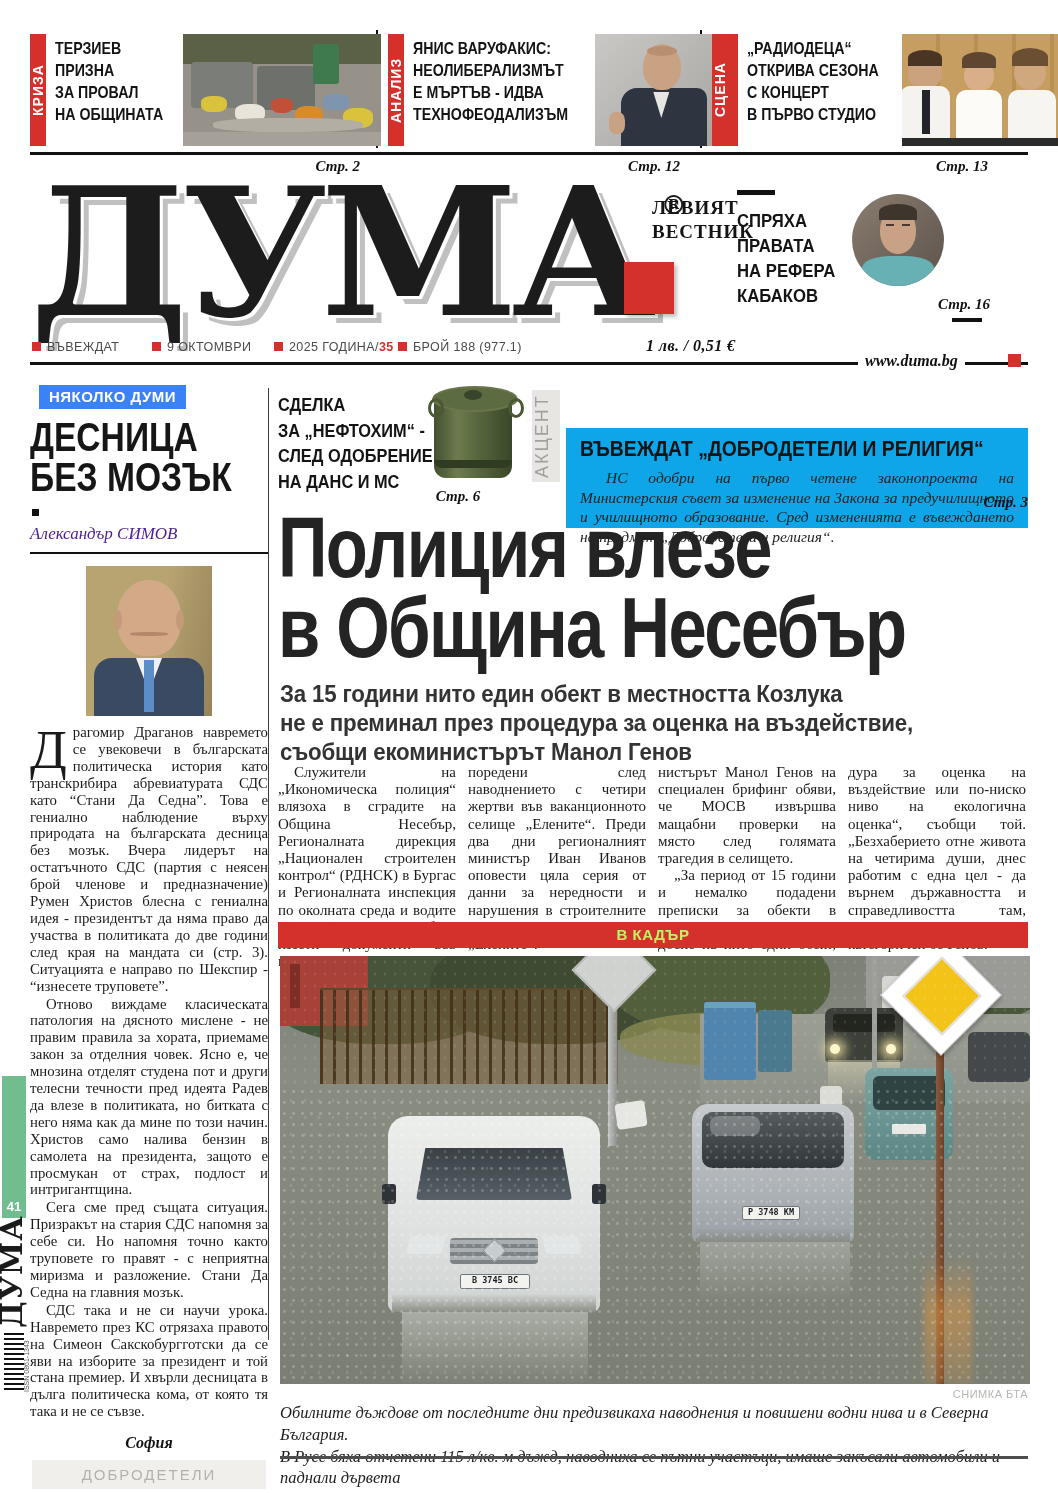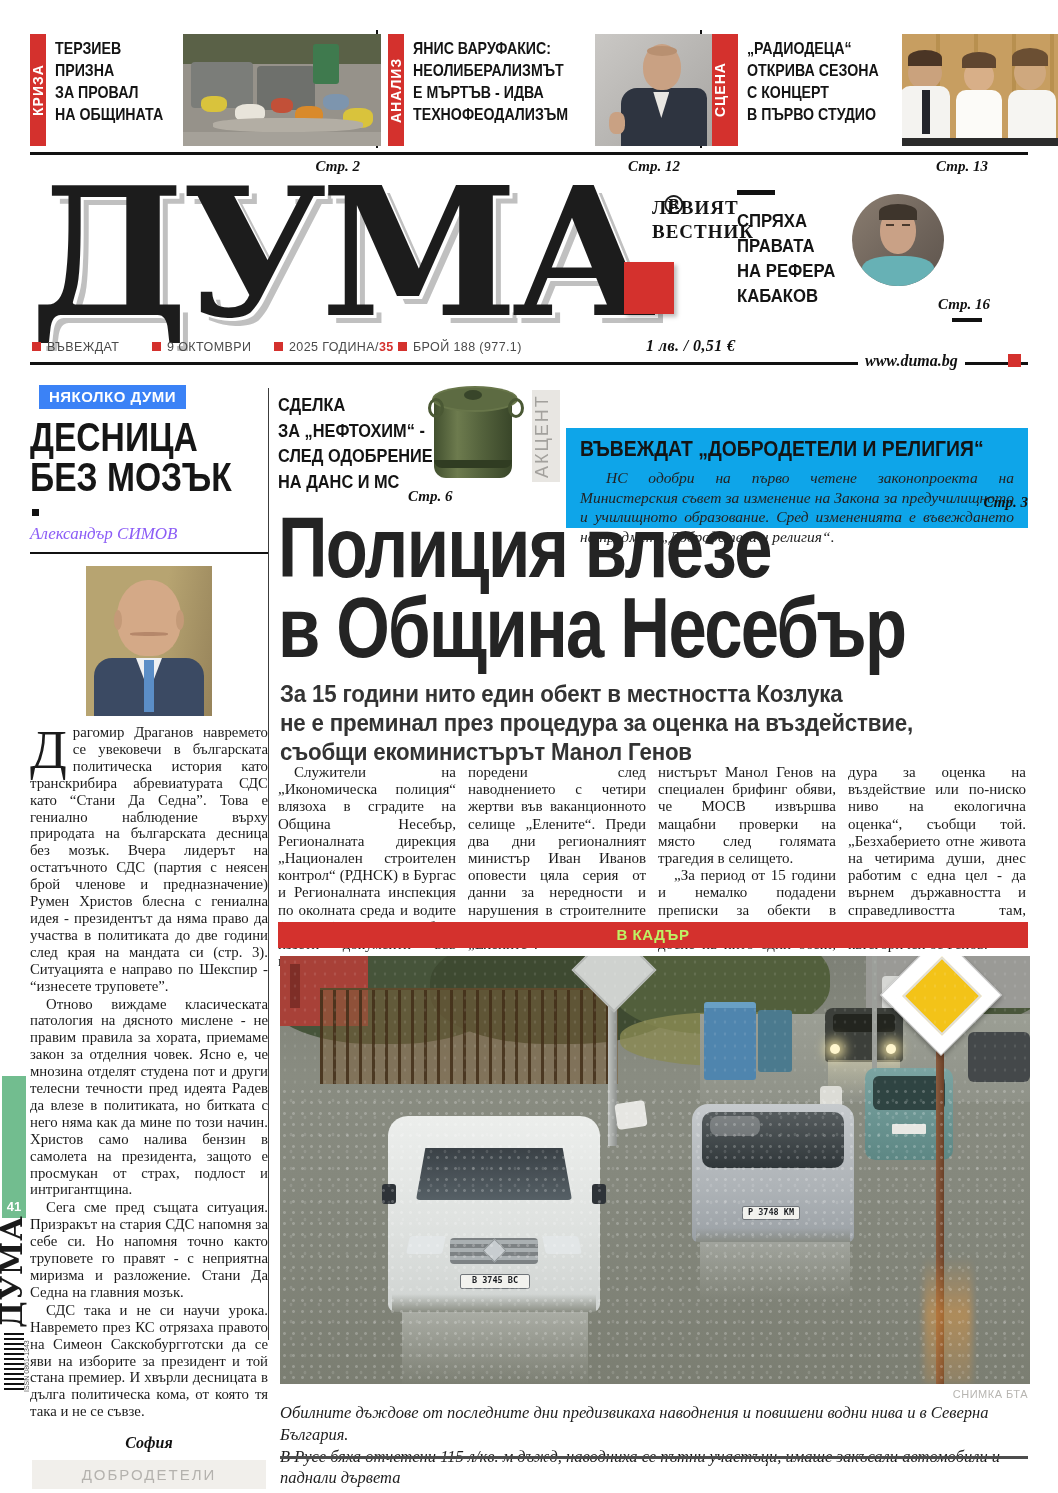--- a/index.html
+++ b/index.html
@@ -70,36 +70,36 @@
         font:bold italic 16px "Liberation Serif",serif;font-style:italic;color:#111;}
   .site-square{position:absolute;left:1008px;top:354px;width:13px;height:13px;background:#d4312d;}
   
   .left-col{position:absolute;left:30px;top:385px;width:238px;}
   .v-divider{position:absolute;left:268px;top:388px;width:1px;height:952px;background:#3c3c3c;}
   .rubric{display:inline-block;background:#3b82f6;color:#fff;font:bold 15px "Liberation Sans",sans-serif;
           padding:3px 10px 4px;letter-spacing:.5px;margin-left:9px;}
   .op-title{margin:8px 0 0;font:bold 40px/1.0 "Liberation Sans",sans-serif;color:#161616;
             transform:scaleX(.84);transform-origin:0 0;white-space:nowrap;}
   .op-bullet{width:7px;height:7px;background:#111;margin:12px 0 8px 2px;}
-  .op-author{font:italic 17px "Liberation Serif",serif;color:#8b5cf6;}
+  .op-author{font:italic 17px "Liberation Serif",serif;color:#4c1d95;}
   .op-rule{height:2px;background:#111;margin-top:8px;}
   .op-photo{position:relative;width:126px;height:150px;margin:12px auto 8px;overflow:hidden;
             background:linear-gradient(100deg,#b7a471 55%,#96835a);}
   .op-text p{margin:0;font:14.8px/16.9px "Liberation Serif",serif;text-align:justify;color:#1b1b1b;}
   .op-text p + p{text-indent:16px;margin-top:1px;}
   .dropcap{float:left;font:54px/0.82 "Liberation Serif",serif;padding:4px 6px 0 0;color:#1b1b1b;}
   .city{margin-top:14px;text-align:center;font:bold italic 16px "Liberation Serif",serif;font-style:italic;}
   .cond-box{margin:8px 2px 10px;background:#f1efeb;color:#b4b2ae;text-align:center;
             font:15px "Liberation Sans",sans-serif;letter-spacing:2px;padding:6px 0;}
   
   .main-col{position:absolute;left:278px;top:388px;width:750px;height:1072px;}
   .deal-title{position:absolute;left:0;top:4px;font:bold 19px/1.35 "Liberation Sans",sans-serif;
               color:#141414;transform:scaleX(.86);transform-origin:0 0;white-space:nowrap;}
   .bucket{position:absolute;left:152px;top:-6px;width:86px;height:100px;}
-  .deal-page{position:absolute;left:130px;top:100px;width:100px;text-align:left;}
+  .deal-page{position:absolute;left:130px;top:100px;width:100px;text-align:center;}
   .accent-strip{position:absolute;left:254px;top:2px;width:28px;height:92px;background:#e8e6e2;
                 writing-mode:vertical-rl;transform:rotate(180deg);text-align:center;
                 font:18px "Liberation Sans",sans-serif;color:#a3a19d;letter-spacing:2px;}
   .accent-box{position:absolute;left:288px;top:0;width:462px;height:100px;background:#0ea5e9;
               box-sizing:border-box;padding:8px 14px;margin-top:40px;}
   .accent-title{margin:0;font:bold 22px "Liberation Sans",sans-serif;color:#141414;
                 transform:scaleX(.88);transform-origin:0 0;white-space:nowrap;}
   .accent-body{margin:6px 0 0;font:italic 15.5px/1.27 "Liberation Serif",serif;font-style:italic;
                color:#222;text-align:justify;text-indent:26px;}
   .accent-page{position:absolute;left:650px;top:106px;width:100px;text-align:right;}

